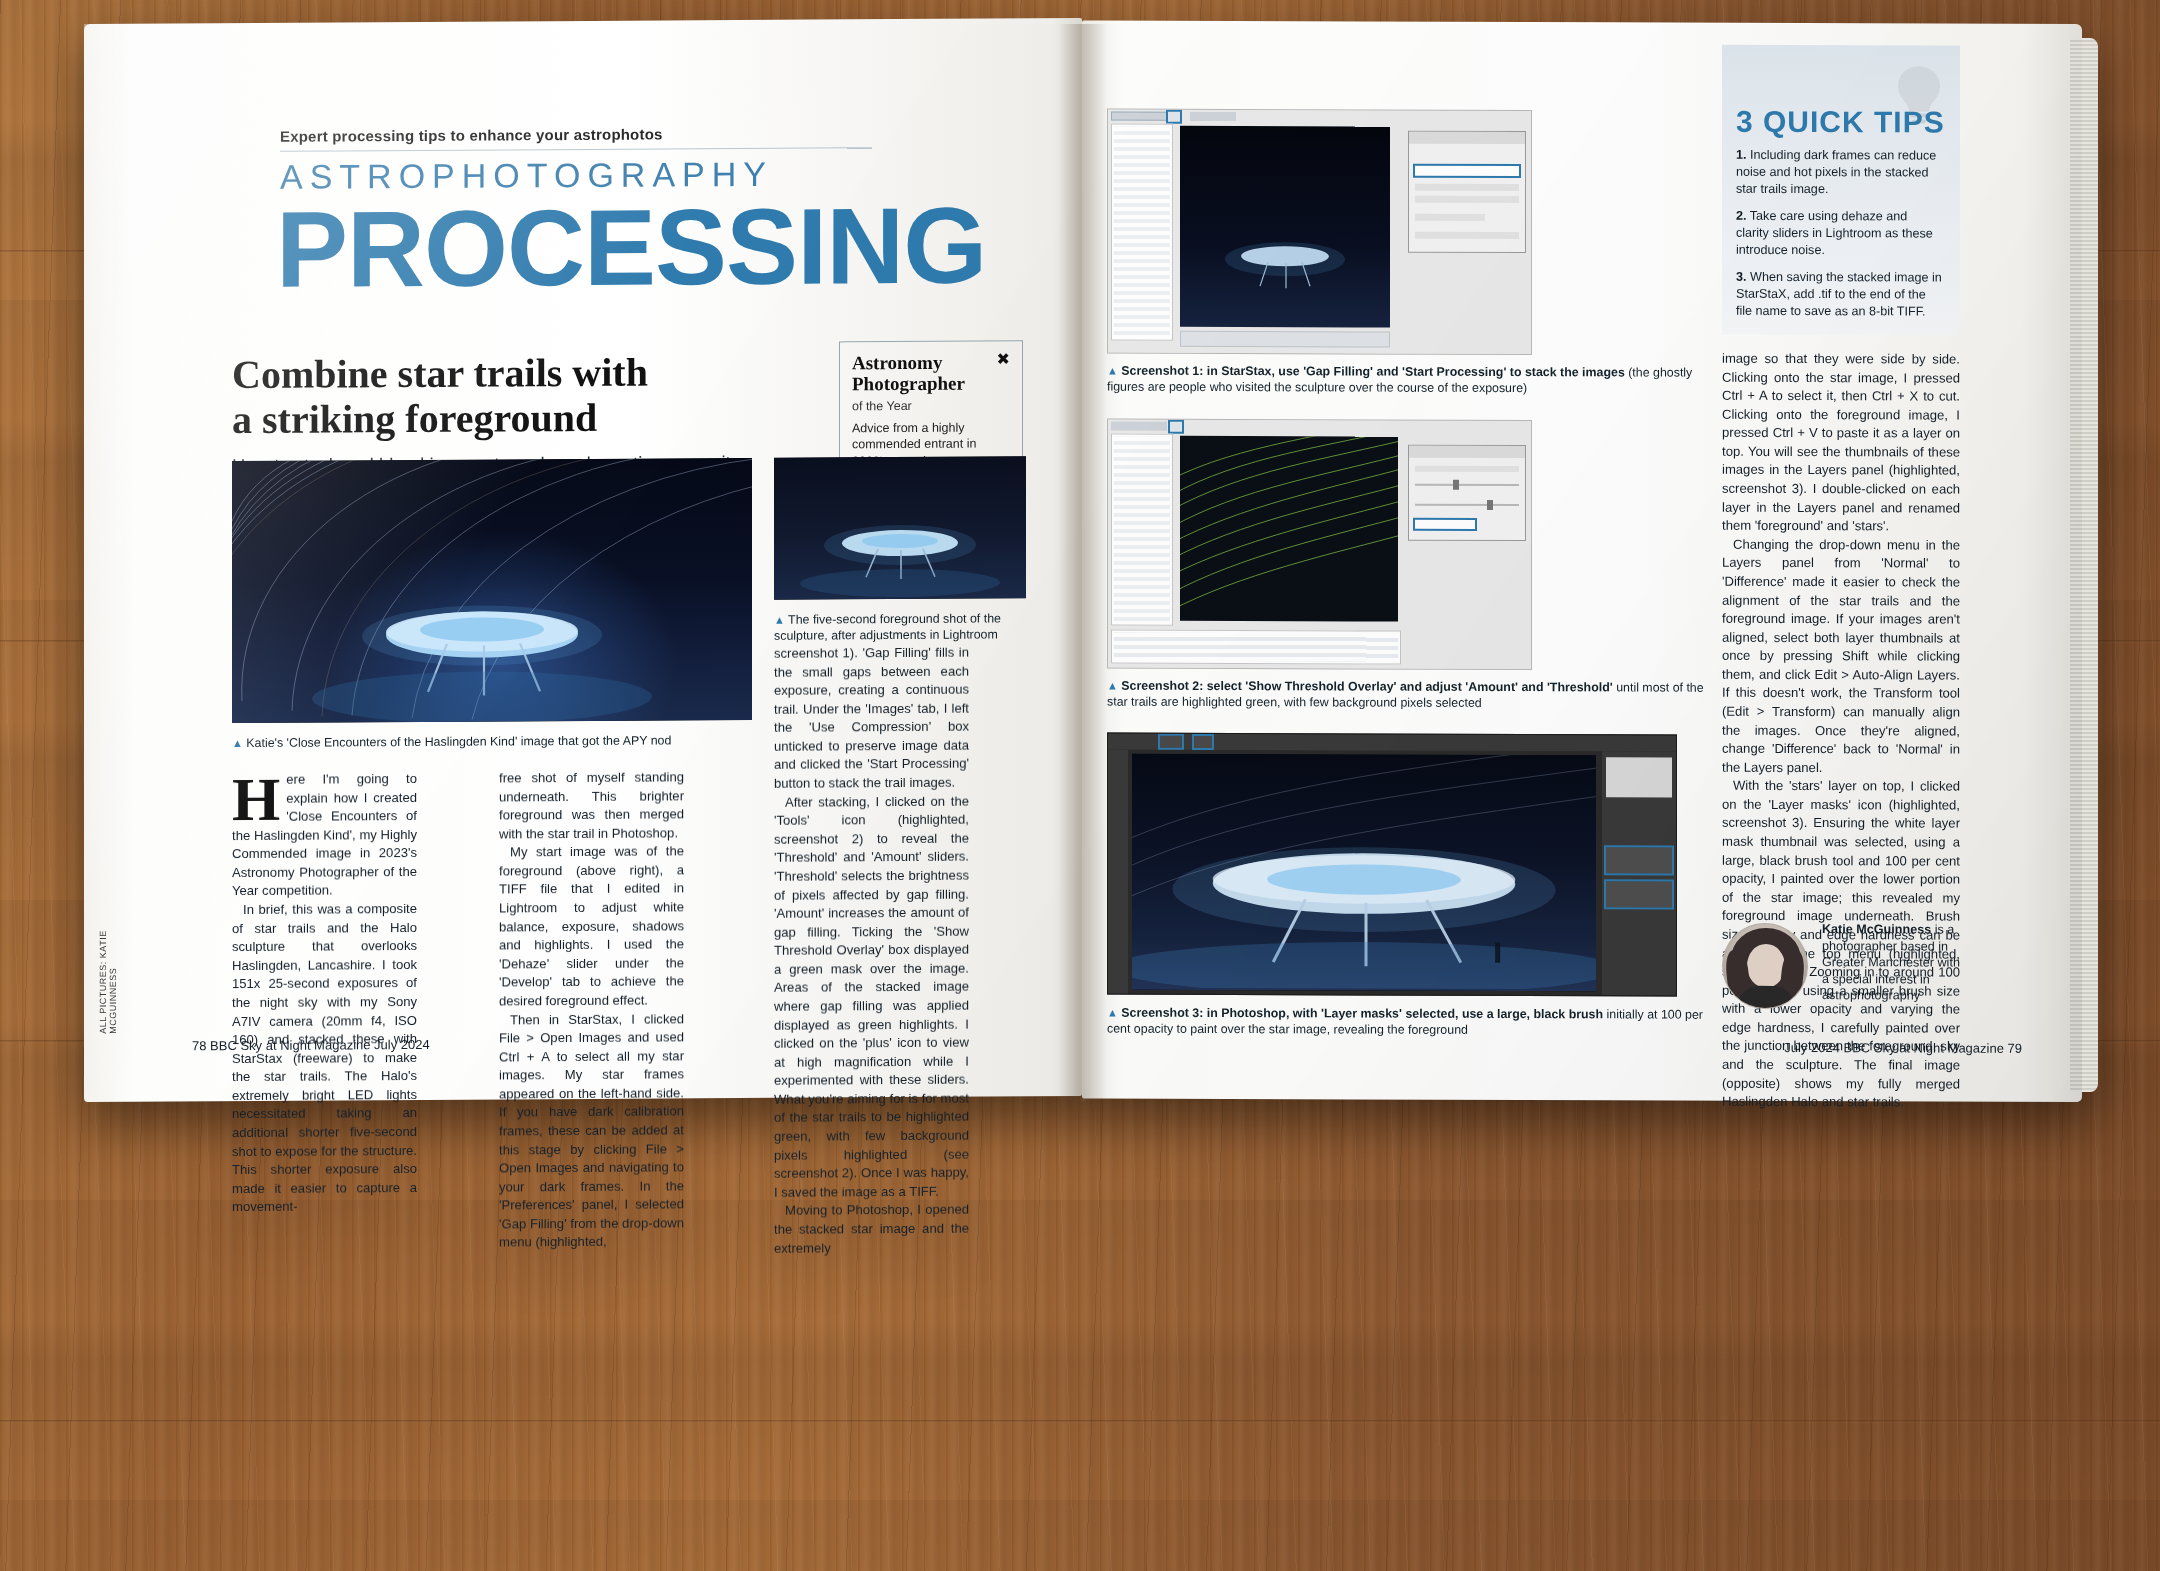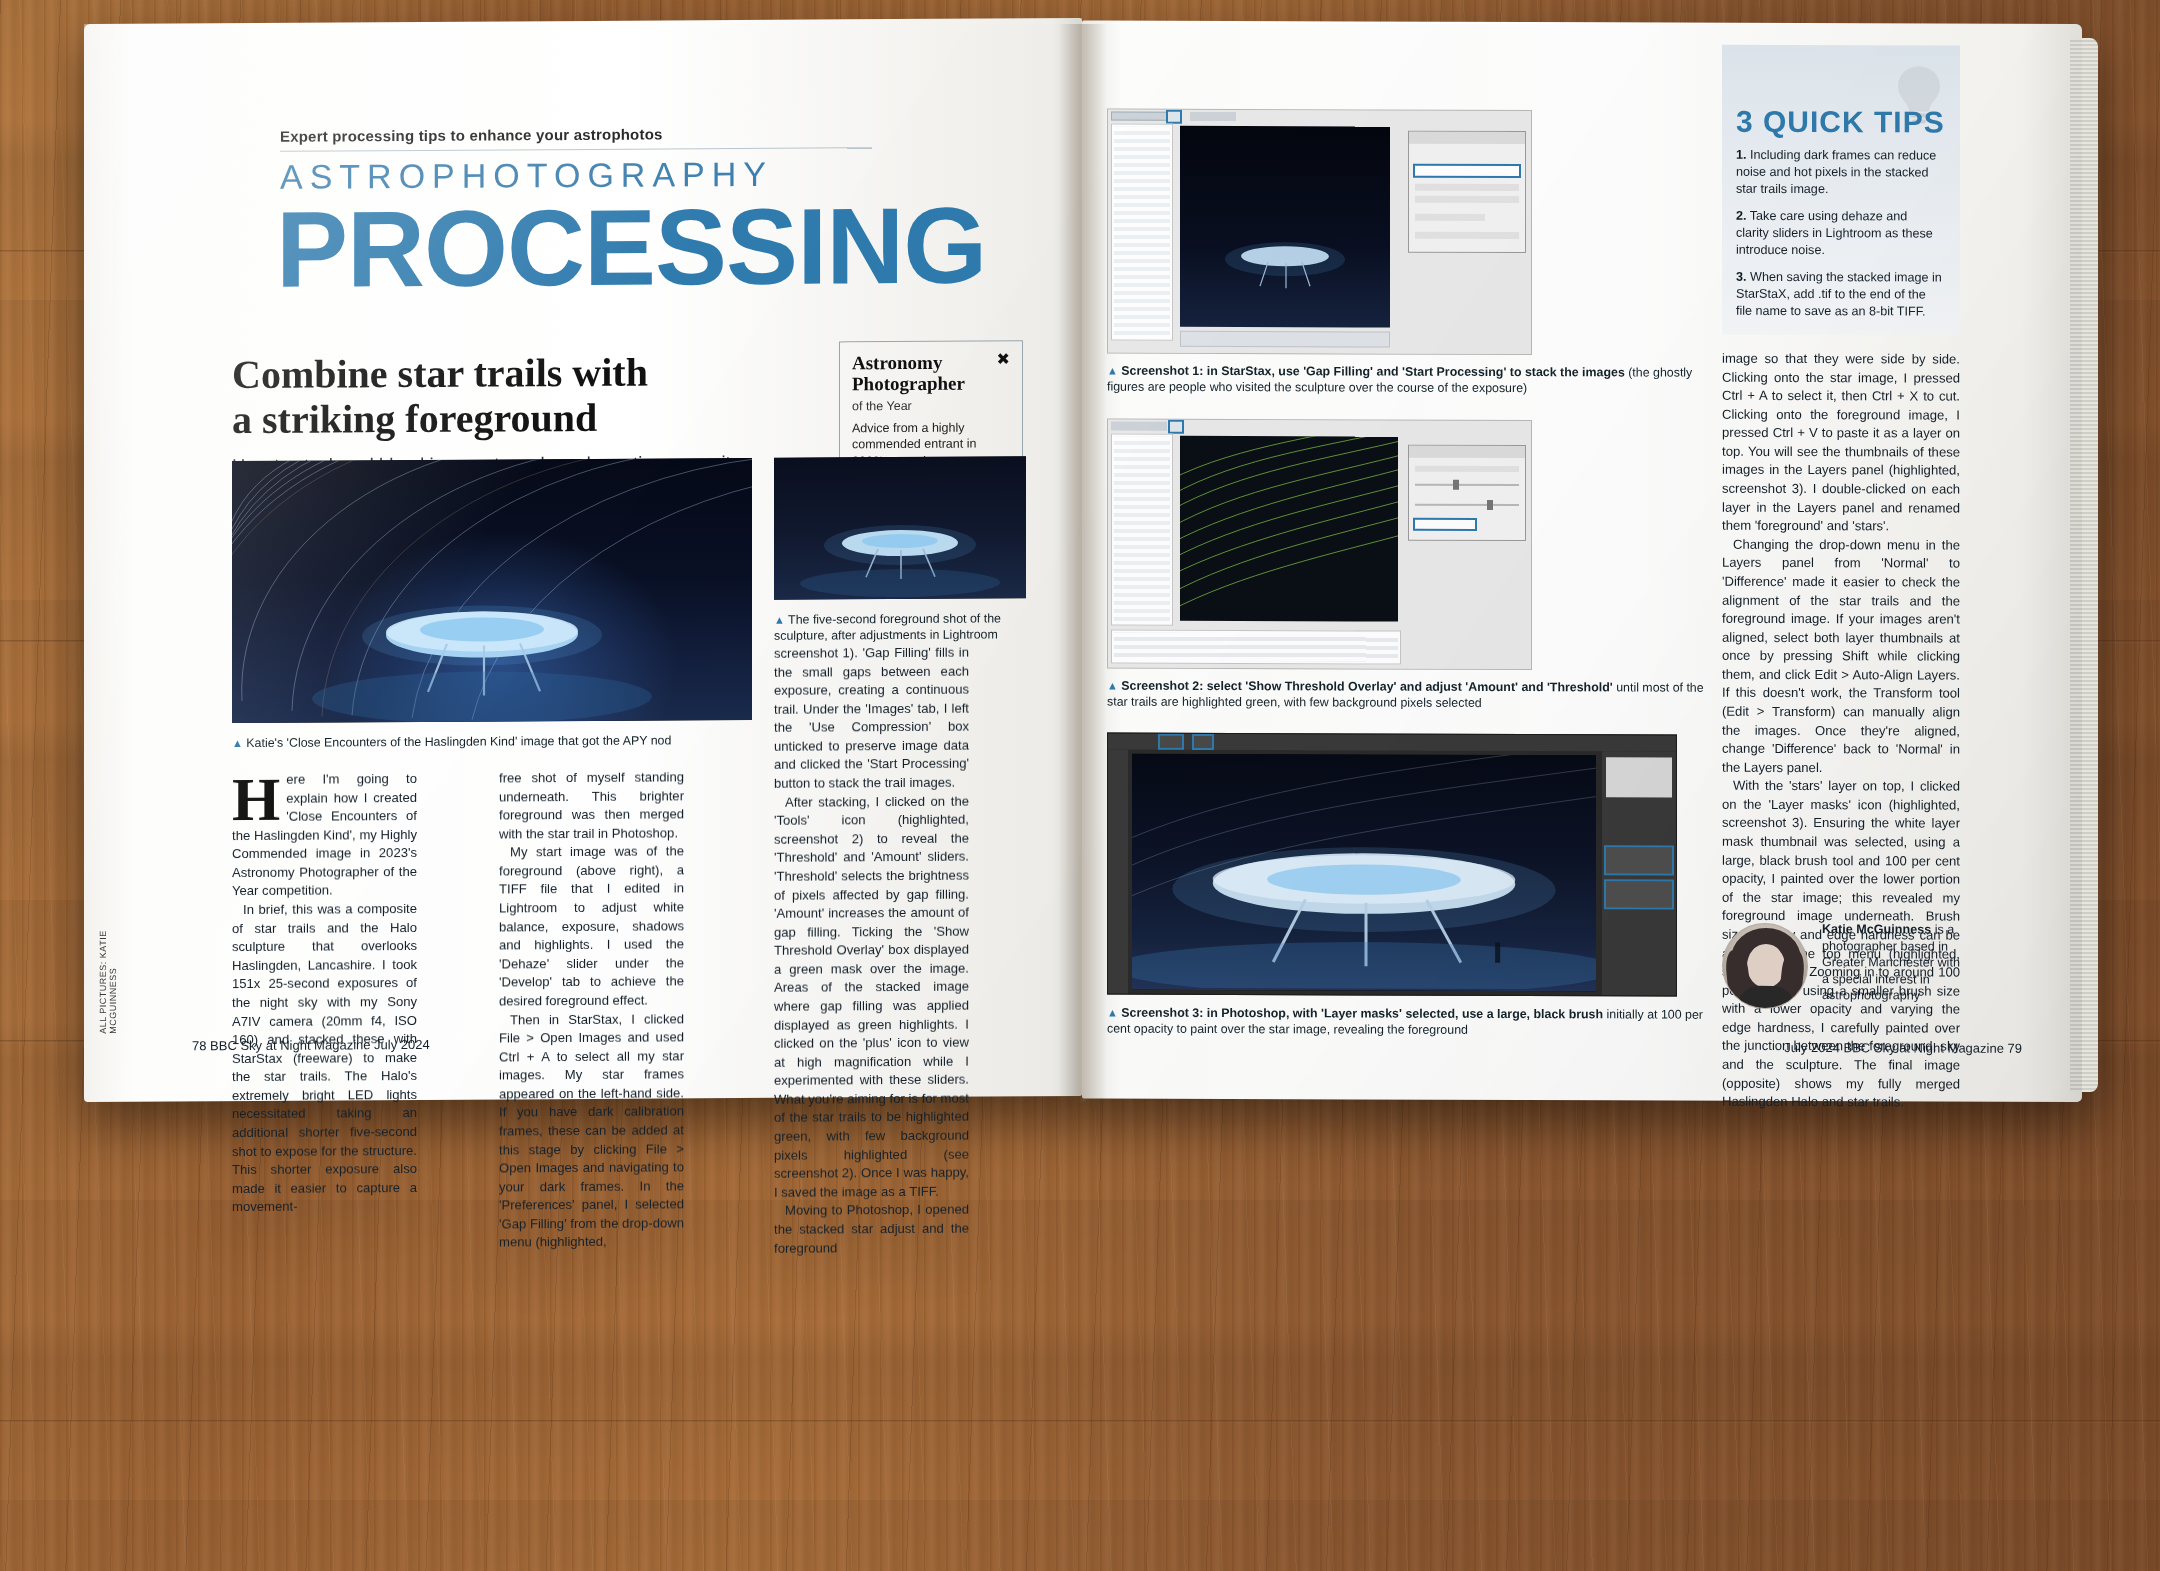--- a/index.html
+++ b/index.html
@@ -275,21 +275,21 @@
 
     <div class="col" style="position:absolute; left:415px; top:748px; width:185px;">
       <p class="first">free shot of myself standing underneath. This brighter foreground was then merged with the star trail in Photoshop.</p>
       <p>My start image was of the foreground (above right), a TIFF file that I edited in Lightroom to adjust white balance, exposure, shadows and highlights. I used the 'Dehaze' slider under the 'Develop' tab to achieve the desired foreground effect.</p>
       <p>Then in StarStax, I clicked File &gt; Open Images and used Ctrl + A to select all my star images. My star frames appeared on the left-hand side. If you have dark calibration frames, these can be added at this stage by clicking File &gt; Open Images and navigating to your dark frames. In the 'Preferences' panel, I selected 'Gap Filling' from the drop-down menu (highlighted,</p>
     </div>
 
     <div class="col" style="position:absolute; left:690px; top:625px; width:195px;">
       <p class="first">screenshot 1). 'Gap Filling' fills in the small gaps between each exposure, creating a continuous trail. Under the 'Images' tab, I left the 'Use Compression' box unticked to preserve image data and clicked the 'Start Processing' button to stack the trail images.</p>
       <p>After stacking, I clicked on the 'Tools' icon (highlighted, screenshot 2) to reveal the 'Threshold' and 'Amount' sliders. 'Threshold' selects the brightness of pixels affected by gap filling. 'Amount' increases the amount of gap filling. Ticking the 'Show Threshold Overlay' box displayed a green mask over the image. Areas of the stacked image where gap filling was applied displayed as green highlights. I clicked on the 'plus' icon to view at high magnification while I experimented with these sliders. What you're aiming for is for most of the star trails to be highlighted green, with few background pixels highlighted (see screenshot 2). Once I was happy, I saved the image as a TIFF.</p>
-      <p>Moving to Photoshop, I opened the stacked star adjust and the foreground</p>
+      <p>Moving to Photoshop, I opened the stacked star image and the extremely</p>
     </div>
 
     <div class="folio" style="position:absolute; left:108px; bottom:48px;">78  BBC Sky at Night Magazine  July 2024</div>
   </div>
 
   <div class="page" id="page-right">
 
     <div class="ss" style="left:25px; top:88px; width:425px; height:245px;">
       <div style="position:absolute; inset:0; background:#e9e9e9;"></div>
       <div style="position:absolute; left:3px; top:2px; width:56px; height:9px; background:#cdd3d8; border:1px solid #9fb0bb;"></div>

